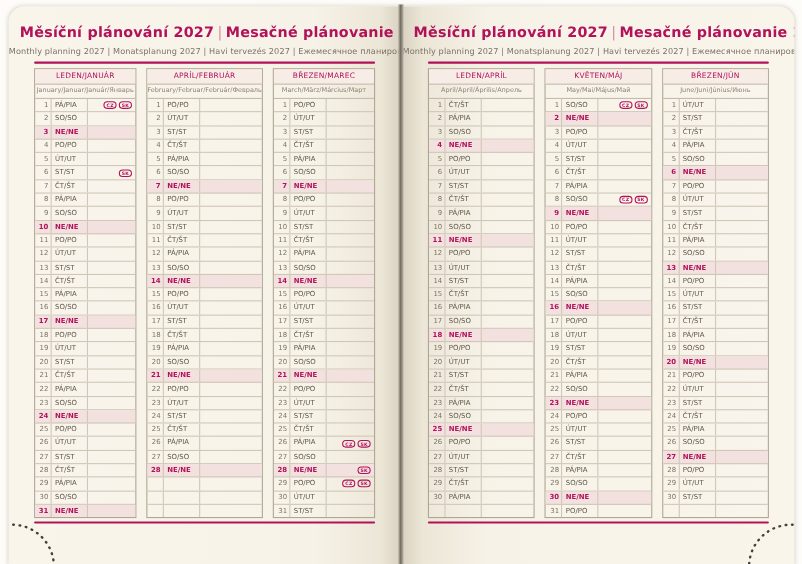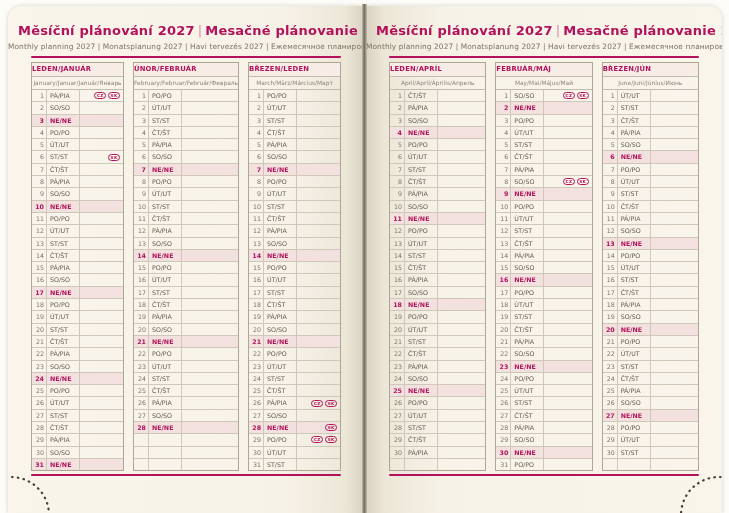--- a/index.html
+++ b/index.html
@@ -24,22 +24,22 @@
     background:linear-gradient(90deg,#c4beaf 0%,#6e695e 45%,#8a8478 60%,#c4beaf 100%);}
   .title{margin:17px 10px 0;text-align:center;font-size:13px;font-weight:bold;
     color:#b1125a;letter-spacing:.2px;white-space:nowrap;}
   .title .sep{font-weight:normal;color:#d98bab;margin:0 3px;}
   .subtitle{margin-top:4px;text-align:center;font-size:7.4px;color:#7b7265;
     letter-spacing:.1px;white-space:nowrap;}
   .rule{height:2px;background:#b1125a;margin:5px 23px 0;border-radius:1px;}
   .rule.bottom{margin-top:3px;}
   .months{display:flex;gap:9px;margin:4px 23px 0;}
   .month{flex:1;border:1px solid #aea794;background:rgba(255,255,255,0.08);}
-  .month-name{height:13px;line-height:13px;text-align:left;font-size:6.8px;
-    font-weight:bold;color:#b1125a;background:#f8ece6;border-bottom:1px solid #c3bcad;
+  .month-name{height:13px;line-height:13px;text-align:center;font-size:6.8px;
+    font-weight:normal;color:#b1125a;background:#f8ece6;border-bottom:1px solid #c3bcad;
     letter-spacing:.2px;white-space:nowrap;overflow:hidden;}
   .month-langs{height:12px;line-height:12px;text-align:center;font-size:5.9px;
     color:#8d8376;border-bottom:1px solid #c3bcad;white-space:nowrap;overflow:hidden;}
   .row{display:flex;height:11.3px;border-bottom:1px solid #cfc8b9;}
   .row:last-child{border-bottom:none;}
   .cell-num{width:12px;border-right:1px solid #cfc8b9;font-size:6.3px;color:#7c7464;
     text-align:right;padding-right:2px;line-height:11.3px;}
   .cell-day{width:29px;border-right:1px solid #cfc8b9;font-size:6.3px;color:#5f5849;
     padding-left:3px;line-height:11.3px;white-space:nowrap;}
   .cell-notes{flex:1;display:flex;justify-content:flex-end;align-items:center;
@@ -222,21 +222,21 @@
             <div class="cell-day">SO/SO</div>
             <div class="cell-notes"></div>
           </div>
           <div class="row sunday">
             <div class="cell-num">31</div>
             <div class="cell-day">NE/NE</div>
             <div class="cell-notes"></div>
           </div>
         </div>
         <div class="month">
-          <div class="month-name">ÚNOR/FEBRUÁR</div>
+          <div class="month-name">APRÍL/FEBRUÁR</div>
           <div class="month-langs">February/Februar/Február/Февраль</div>
           <div class="row">
             <div class="cell-num">1</div>
             <div class="cell-day">PO/PO</div>
             <div class="cell-notes"></div>
           </div>
           <div class="row">
             <div class="cell-num">2</div>
             <div class="cell-day">ÚT/UT</div>
             <div class="cell-notes"></div>
@@ -381,21 +381,21 @@
             <div class="cell-day"></div>
             <div class="cell-notes"></div>
           </div>
           <div class="row">
             <div class="cell-num"></div>
             <div class="cell-day"></div>
             <div class="cell-notes"></div>
           </div>
         </div>
         <div class="month">
-          <div class="month-name">BŘEZEN/LEDEN</div>
+          <div class="month-name">BŘEZEN/MAREC</div>
           <div class="month-langs">March/März/Március/Март</div>
           <div class="row">
             <div class="cell-num">1</div>
             <div class="cell-day">PO/PO</div>
             <div class="cell-notes"></div>
           </div>
           <div class="row">
             <div class="cell-num">2</div>
             <div class="cell-day">ÚT/UT</div>
             <div class="cell-notes"></div>
@@ -723,21 +723,21 @@
             <div class="cell-day">PÁ/PIA</div>
             <div class="cell-notes"></div>
           </div>
           <div class="row">
             <div class="cell-num"></div>
             <div class="cell-day"></div>
             <div class="cell-notes"></div>
           </div>
         </div>
         <div class="month">
-          <div class="month-name">FEBRUÁR/MÁJ</div>
+          <div class="month-name">KVĚTEN/MÁJ</div>
           <div class="month-langs">May/Mai/Május/Май</div>
           <div class="row">
             <div class="cell-num">1</div>
             <div class="cell-day">SO/SO</div>
             <div class="cell-notes">
               <span class="badge">CZ</span>
               <span class="badge">SK</span>
             </div>
           </div>
           <div class="row sunday">

